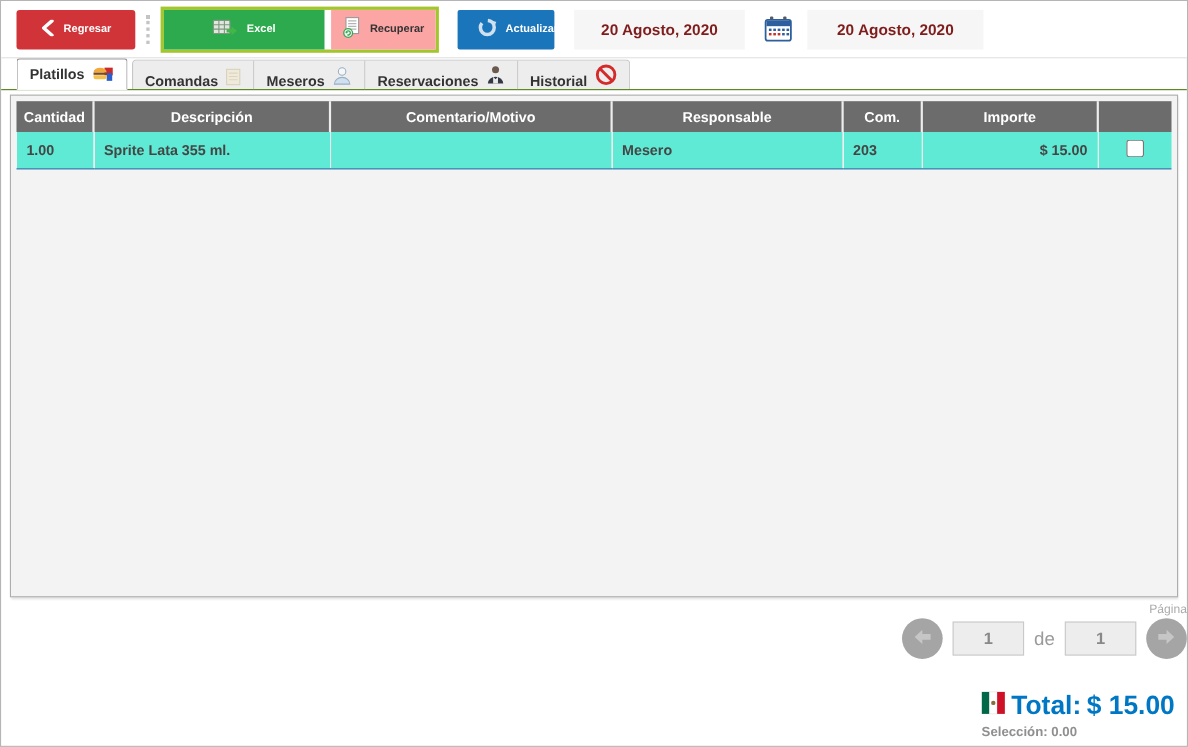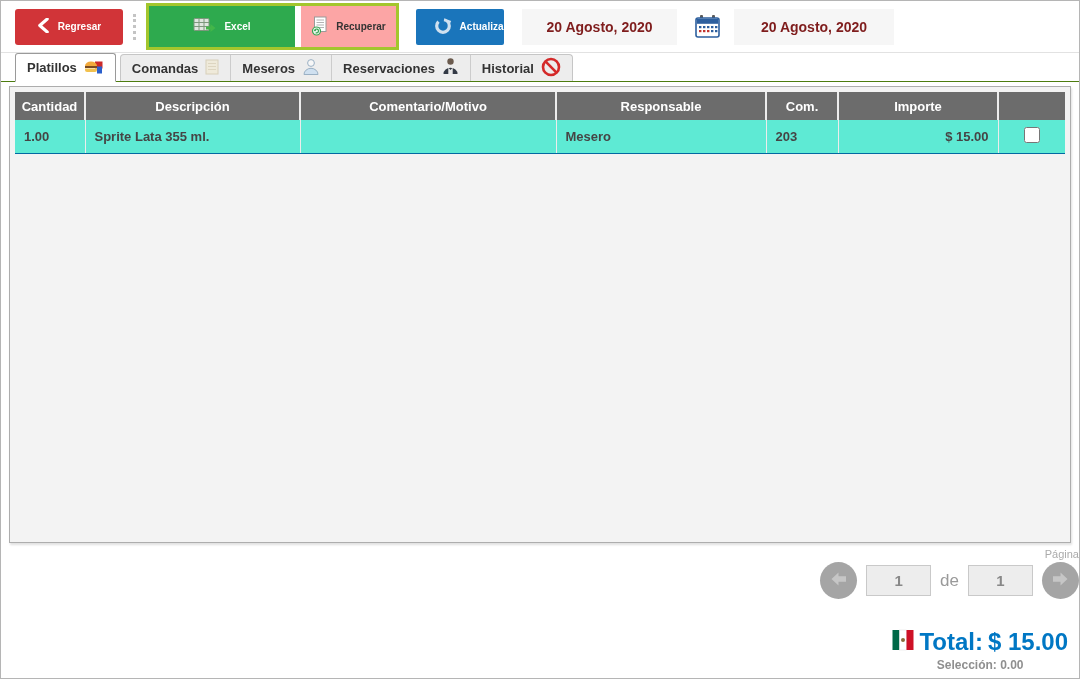--- a/index.html
+++ b/index.html
@@ -32,21 +32,21 @@
     cursor: pointer;
     border: none;
     font-family: "Liberation Sans", sans-serif;
   }
   .btn-regresar { width: 108px; background: #d13438; color: #fff; border-radius: 3px; }
   .toolbar-sep { height: 26px; border-left: 3px dotted #c4c4c4; margin: 0 10px; }
   .export-group {
     display: flex; align-items: stretch;
     border: 3px solid #a3c62d;
     background: #fff;
-    height: 47px;
+    height: 42px;
   }
   .btn-excel { width: 146px; background: #2eaa4e; color: #fff; height: 100%; }
   .btn-recuperar { width: 95px; background: #fca5a5; color: #333; height: 100%; margin-left: 6px; }
   .btn-actualizar { width: 88px; background: #1a75bb; color: #fff; margin-left: 17px; border-radius: 2px; padding-left: 21px; }
   .date-box {
     height: 36px;
     background: #f6f6f6;
     color: #7f1d1d;
     font-weight: bold; font-size: 14px;
     display: flex; align-items: center; justify-content: center;
@@ -80,21 +80,21 @@
   }
   .tabstrip {
     display: flex; align-items: center;
     margin-left: 4px;
     height: 27px;
     background: #ededed;
     border: 1px solid #c6c6c6;
     border-bottom: none;
     border-radius: 4px 4px 0 0;
   }
-  .tabstrip .tab { height: 100%; }
+  .tabstrip .tab { height: 100%; align-items: flex-end; }
   .tabstrip .tab + .tab { border-left: 1px solid #ccc; }
 
   
   .panel {
     margin: 4px 8px 0 8px;
     height: 457px;
     background: #f3f3f3;
     border: 1px solid #adadad;
     box-shadow: 1px 2px 2px rgba(0,0,0,0.12);
     padding: 5px;
@@ -138,21 +138,21 @@
     border: 1px solid #c9c9c9;
     text-align: center;
     font-size: 15px; font-weight: bold; color: #888;
     font-family: "Liberation Sans", sans-serif;
   }
   .pag-de { font-size: 17px; color: #9a9a9a; }
 
   
   .footer {
     position: absolute; right: 11px; bottom: 6px;
-    text-align: center;
+    text-align: left;
   }
   .total-line { display: flex; align-items: center; justify-content: flex-end; gap: 5px; }
   .total-text { color: #0077c4; font-size: 24px; font-weight: bold; }
   .seleccion-text { color: #8f8f8f; font-size: 12px; font-weight: bold; margin-top: 1px; }
 </style>
 </head>
 <body>
 
 <div class="window">
 

